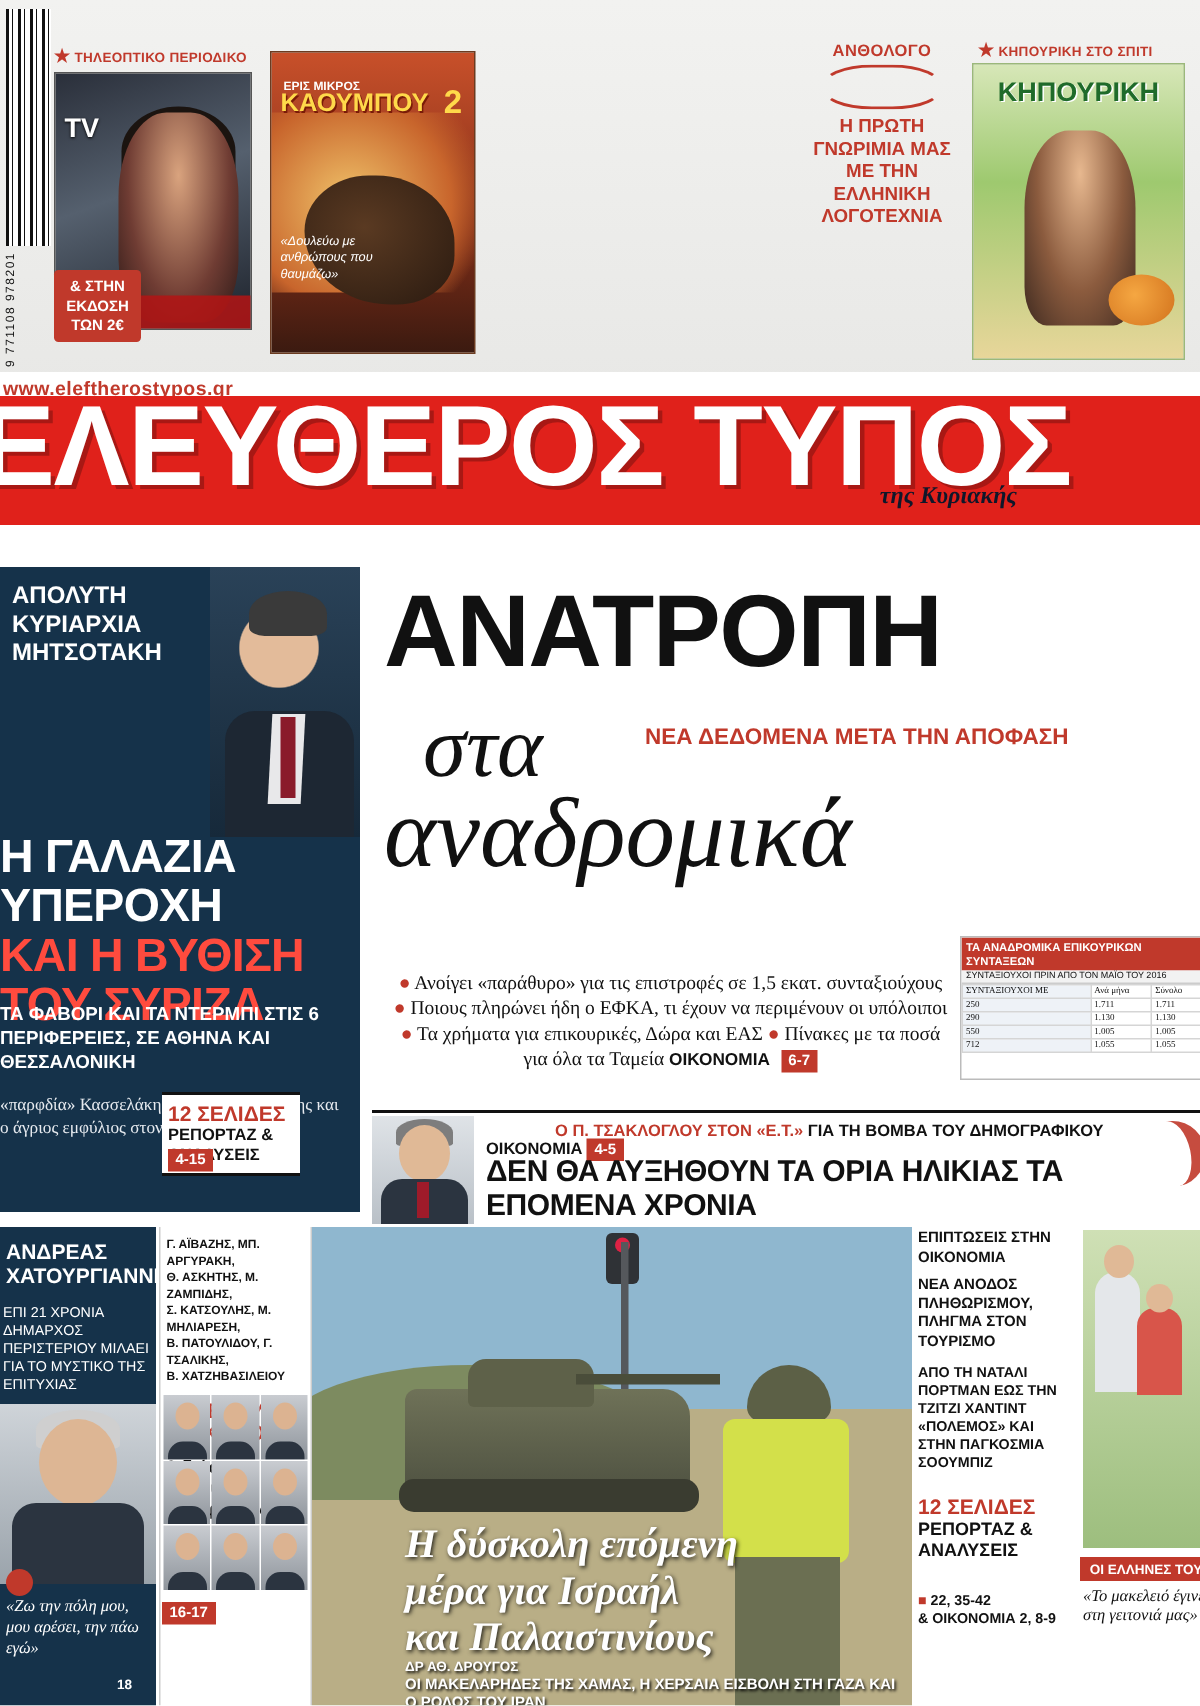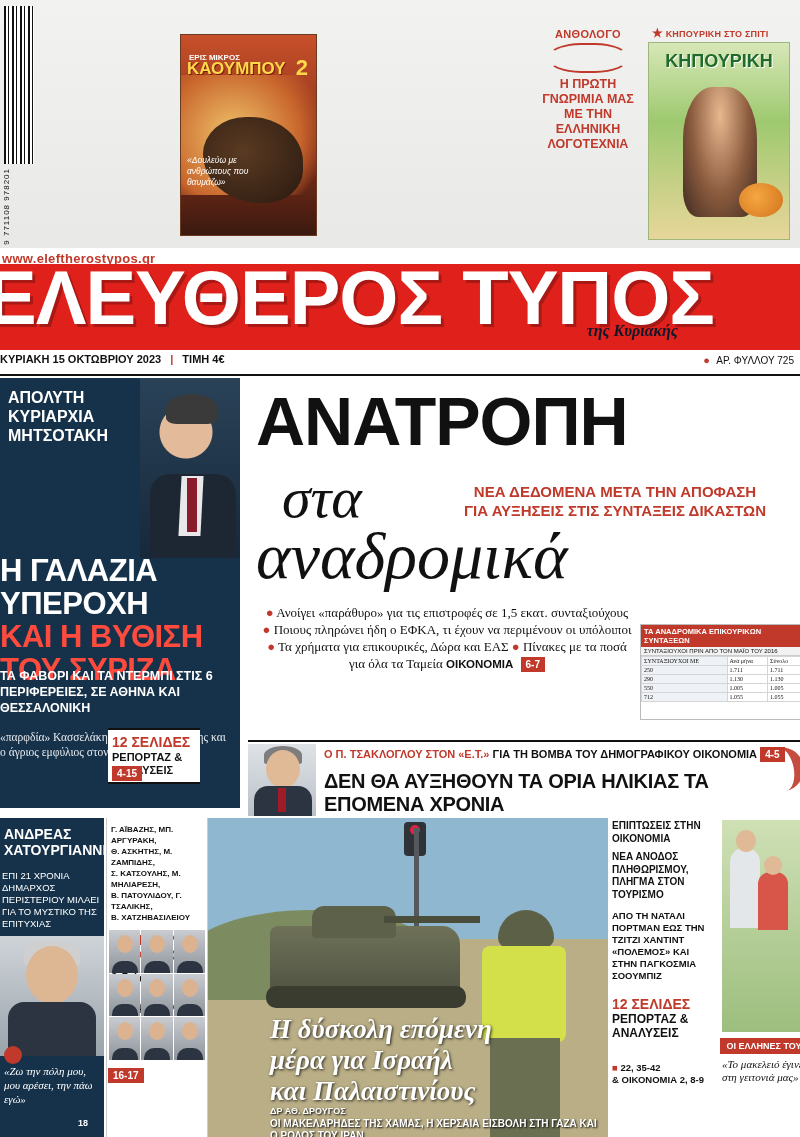--- a/index.html
+++ b/index.html
@@ -281,28 +281,28 @@
   }
   .mainhead .l2{
     position:absolute;left:34px;top:82px;font-family:"Liberation Serif",serif;
     font-style:italic;font-size:58px;color:#111;
   }
   .mainhead .l3{
     position:absolute;left:8px;top:136px;font-family:"Liberation Serif",serif;
     font-style:italic;font-size:66px;color:#111;white-space:nowrap;
   }
   .mainhead .sub1{
-    position:absolute;left:182px;top:100px;width:370px;text-align:center;
+    position:absolute;left:182px;top:100px;width:370px;text-align:left;
     font-family:"Liberation Sans",sans-serif;font-weight:bold;font-size:15px;
     line-height:19px;color:#c0392b;
   }
 
   
   .bullets{
-    position:absolute;left:262px;top:604px;width:370px;
+    position:absolute;left:262px;top:646px;width:370px;
     font-size:13px;line-height:17px;text-align:center;color:#111;
   }
   .bullets .b{color:#c0392b;font-weight:bold;}
   .bullets .sec{font-family:"Liberation Sans",sans-serif;font-weight:bold;font-size:11.5px;}
 
   
   .tableclip{
     position:absolute;left:640px;top:624px;width:160px;height:94px;
     background:#fff;border:1px solid #bbb;overflow:hidden;
   }
@@ -328,21 +328,21 @@
     background:linear-gradient(#dfe3e7,#b9c0c7);overflow:hidden;
   }
   .tsak .photo .head{position:absolute;left:18px;top:6px;width:34px;height:38px;background:#e0b996;border-radius:50%;}
   .tsak .photo .hair{position:absolute;left:16px;top:2px;width:38px;height:18px;background:#7d7d7d;border-radius:50% 50% 10% 10%;}
   .tsak .photo .body{position:absolute;left:6px;top:42px;width:58px;height:32px;background:#2b3440;border-radius:14px 14px 0 0;}
   .tsak .photo .tie{position:absolute;left:30px;top:44px;width:8px;height:24px;background:#9e1b2a;}
   .tsak .line1{
     position:absolute;left:76px;top:6px;font-family:"Liberation Sans",sans-serif;
     font-weight:bold;font-size:11px;color:#111;
   }
-  .tsak .line1 .rd{color:#c0392b;}
+  .tsak .line1 .rd{color:#c0392b;margin-left:46px;}
   .tsak .line2{
     position:absolute;left:76px;top:28px;width:470px;
     font-family:"Liberation Sans",sans-serif;font-weight:bold;font-size:20px;
     color:#111;letter-spacing:-.3px;
   }
 
   
   .bottom{position:absolute;left:0;top:818px;width:800px;height:319px;}
 
   
@@ -522,20 +522,33 @@
 </style>
 </head>
 <body>
 
 <div class="page">
 
   <div class="promo">
     <div class="barcode"></div>
     <div class="barcode-num">9 771108 978201</div>
 
+    <div class="promo-item mag1">
+      <div class="promo-label">
+        <span class="star">★</span>
+        <span>ΤΗΛΕΟΠΤΙΚΟ ΠΕΡΙΟΔΙΚΟ</span>
+      </div>
+      <div class="cover">
+        <div class="hair"></div>
+        <div class="portrait"></div>
+        <div class="mast">TV</div>
+        <div class="strip"></div>
+      </div>
+      <div class="badge-red">&amp; ΣΤΗΝ ΕΚΔΟΣΗ ΤΩΝ 2€</div>
+    </div>
 
     <div class="promo-item mag2">
       <div class="cover">
         <div class="sun"></div>
         <div class="bull"></div>
         <div class="small">ΕΡΙΣ ΜΙΚΡΟΣ</div>
         <div class="ttl" style="top:26px;">ΚΑΟΥΜΠΟΥ</div>
         <div class="num">2</div>
         <div class="quote-b">«Δουλεύω με ανθρώπους που θαυμάζω»</div>
       </div>
@@ -563,31 +576,20 @@
 
   <div class="urlbar">
     <span>www.eleftherostypos.gr</span>
   </div>
 
   <div class="masthead">
     <div class="title">ΕΛΕΥΘΕΡΟΣ ΤΥΠΟΣ</div>
     <div class="sub">της Κυριακής</div>
   </div>
 
-  <div class="infobar">
-    <div class="left">
-      <span>ΚΥΡΙΑΚΗ 15 ΟΚΤΩΒΡΙΟΥ 2023</span>
-      <span class="sep">|</span>
-      <span>ΤΙΜΗ 4€</span>
-    </div>
-    <div class="right">
-      <span class="dot">●</span>
-      <span>ΑΡ. ΦΥΛΛΟΥ 725</span>
-    </div>
-  </div>
 
   <div class="leftcol">
     <div class="kicker">ΑΠΟΛΥΤΗ ΚΥΡΙΑΡΧΙΑ ΜΗΤΣΟΤΑΚΗ</div>
     <div class="photo-mits">
       <div class="hair"></div>
       <div class="suit"></div>
       <div class="shirt"></div>
       <div class="tie"></div>
     </div>
     <h1>
@@ -605,21 +607,20 @@
     <div class="sm">ΡΕΠΟΡΤΑΖ &amp; ΑΝΑΛΥΣΕΙΣ</div>
     <div class="pagebox" style="left:4px;top:36px;">4-15</div>
   </div>
 
   <div class="mainhead">
     <div class="l1">ΑΝΑΤΡΟΠΗ</div>
     <div class="l2">στα</div>
     <div class="l3">αναδρομικά</div>
     <div class="sub1">
       <div>ΝΕΑ ΔΕΔΟΜΕΝΑ ΜΕΤΑ ΤΗΝ ΑΠΟΦΑΣΗ</div>
-      <div>ΓΙΑ ΑΥΞΗΣΕΙΣ ΣΤΙΣ ΣΥΝΤΑΞΕΙΣ ΔΙΚΑΣΤΩΝ</div>
     </div>
   </div>
 
   <div class="bullets">
     <span class="b">●</span>
     <span>Ανοίγει «παράθυρο» για τις επιστροφές σε 1,5 εκατ. συνταξιούχους</span>
     <span class="b">●</span>
     <span>Ποιους πληρώνει ήδη ο ΕΦΚΑ, τι έχουν να περιμένουν οι υπόλοιποι</span>
     <span class="b">●</span>
     <span>Τα χρήματα για επικουρικές, Δώρα και ΕΑΣ</span>

